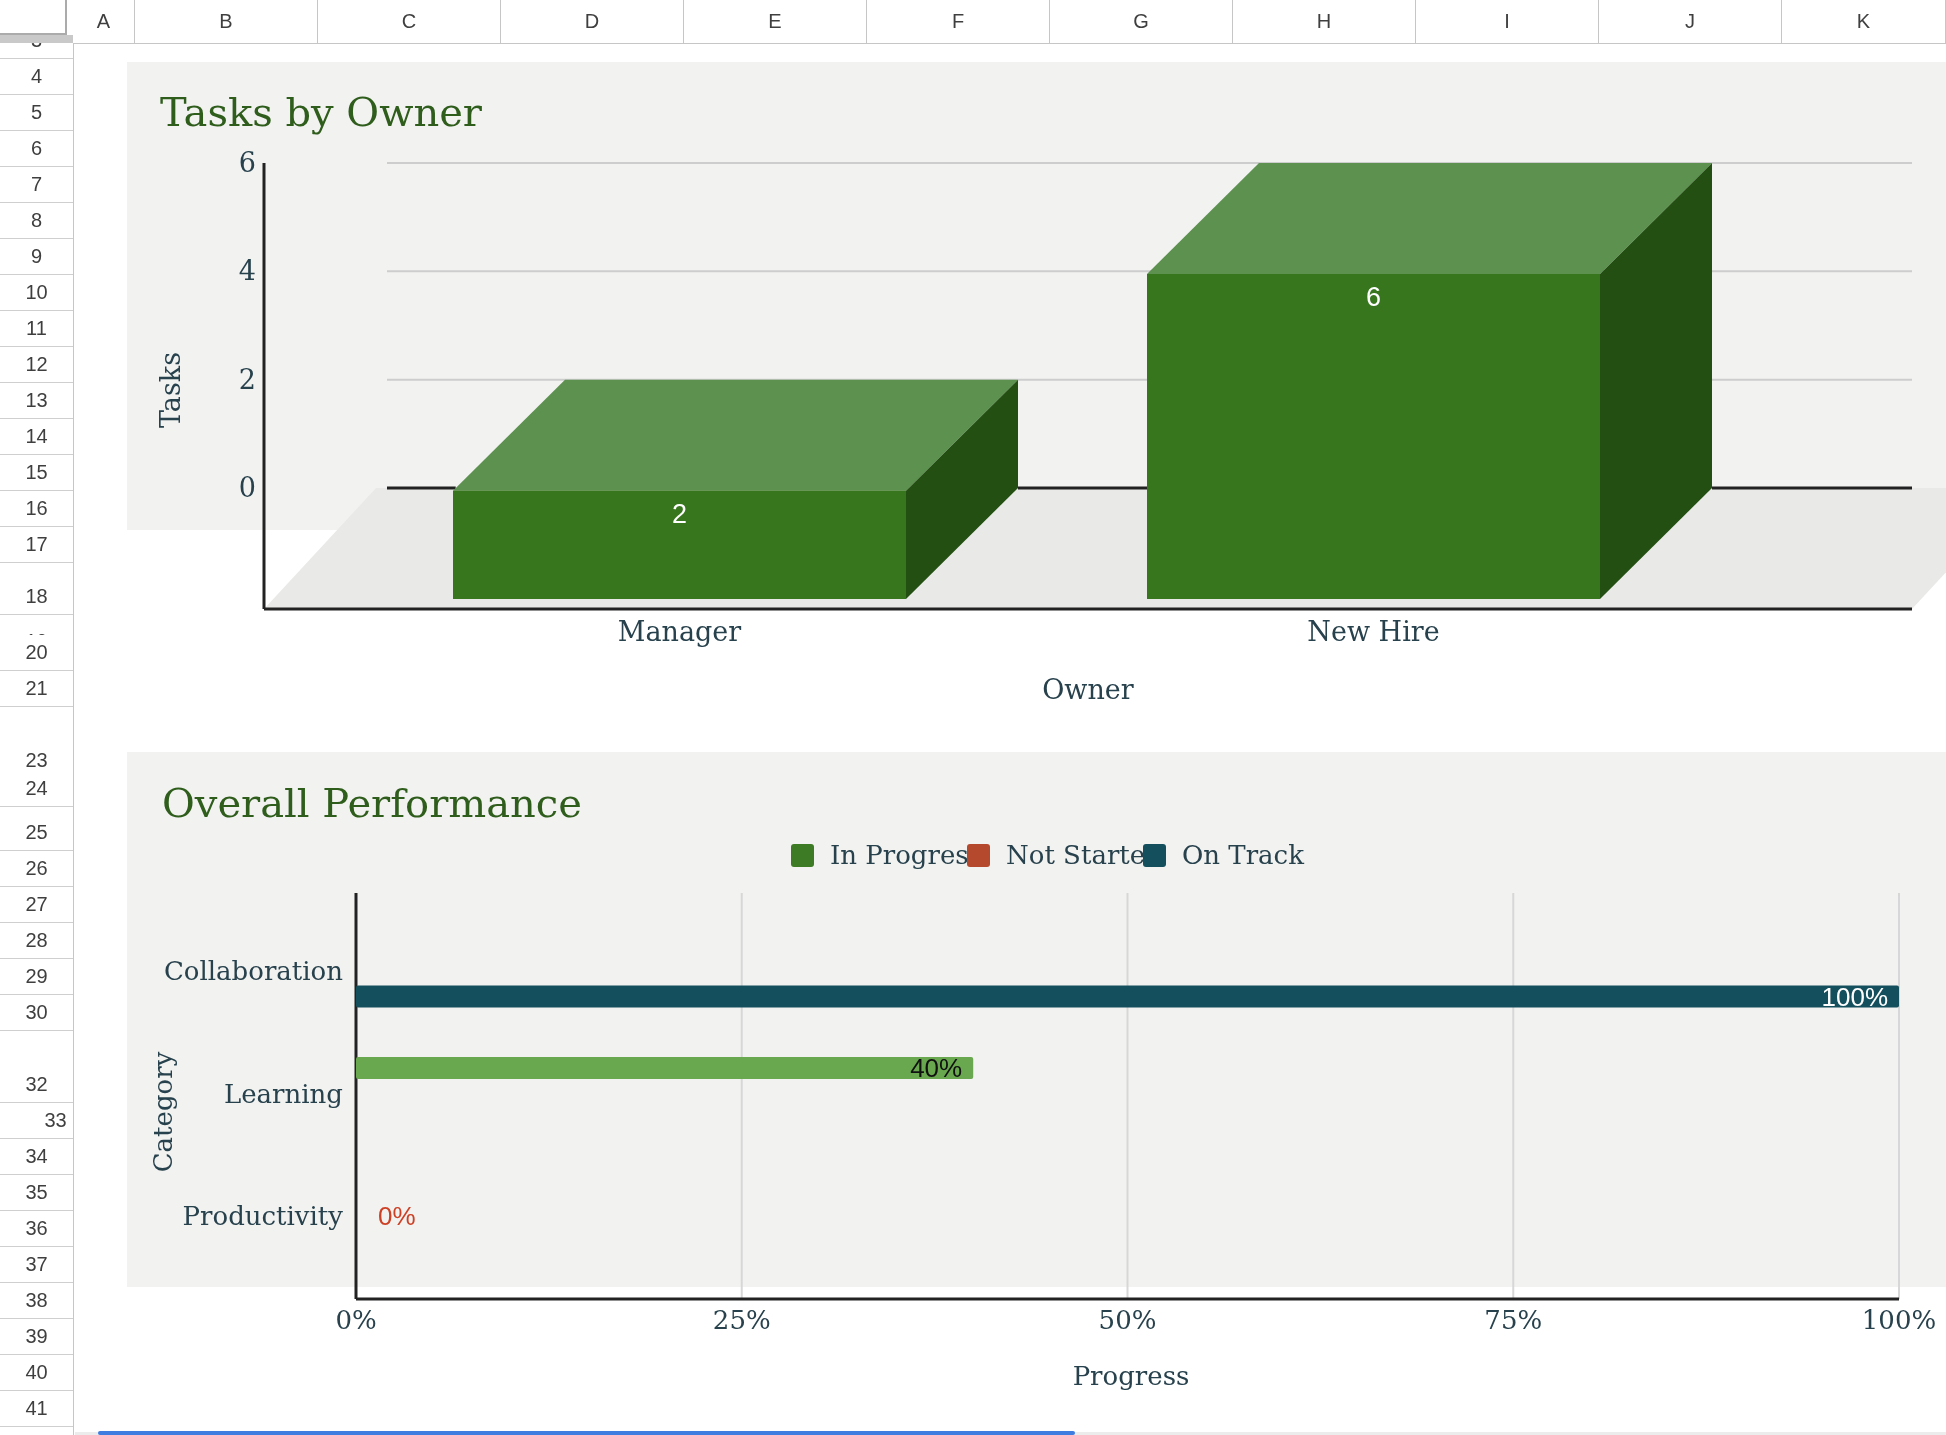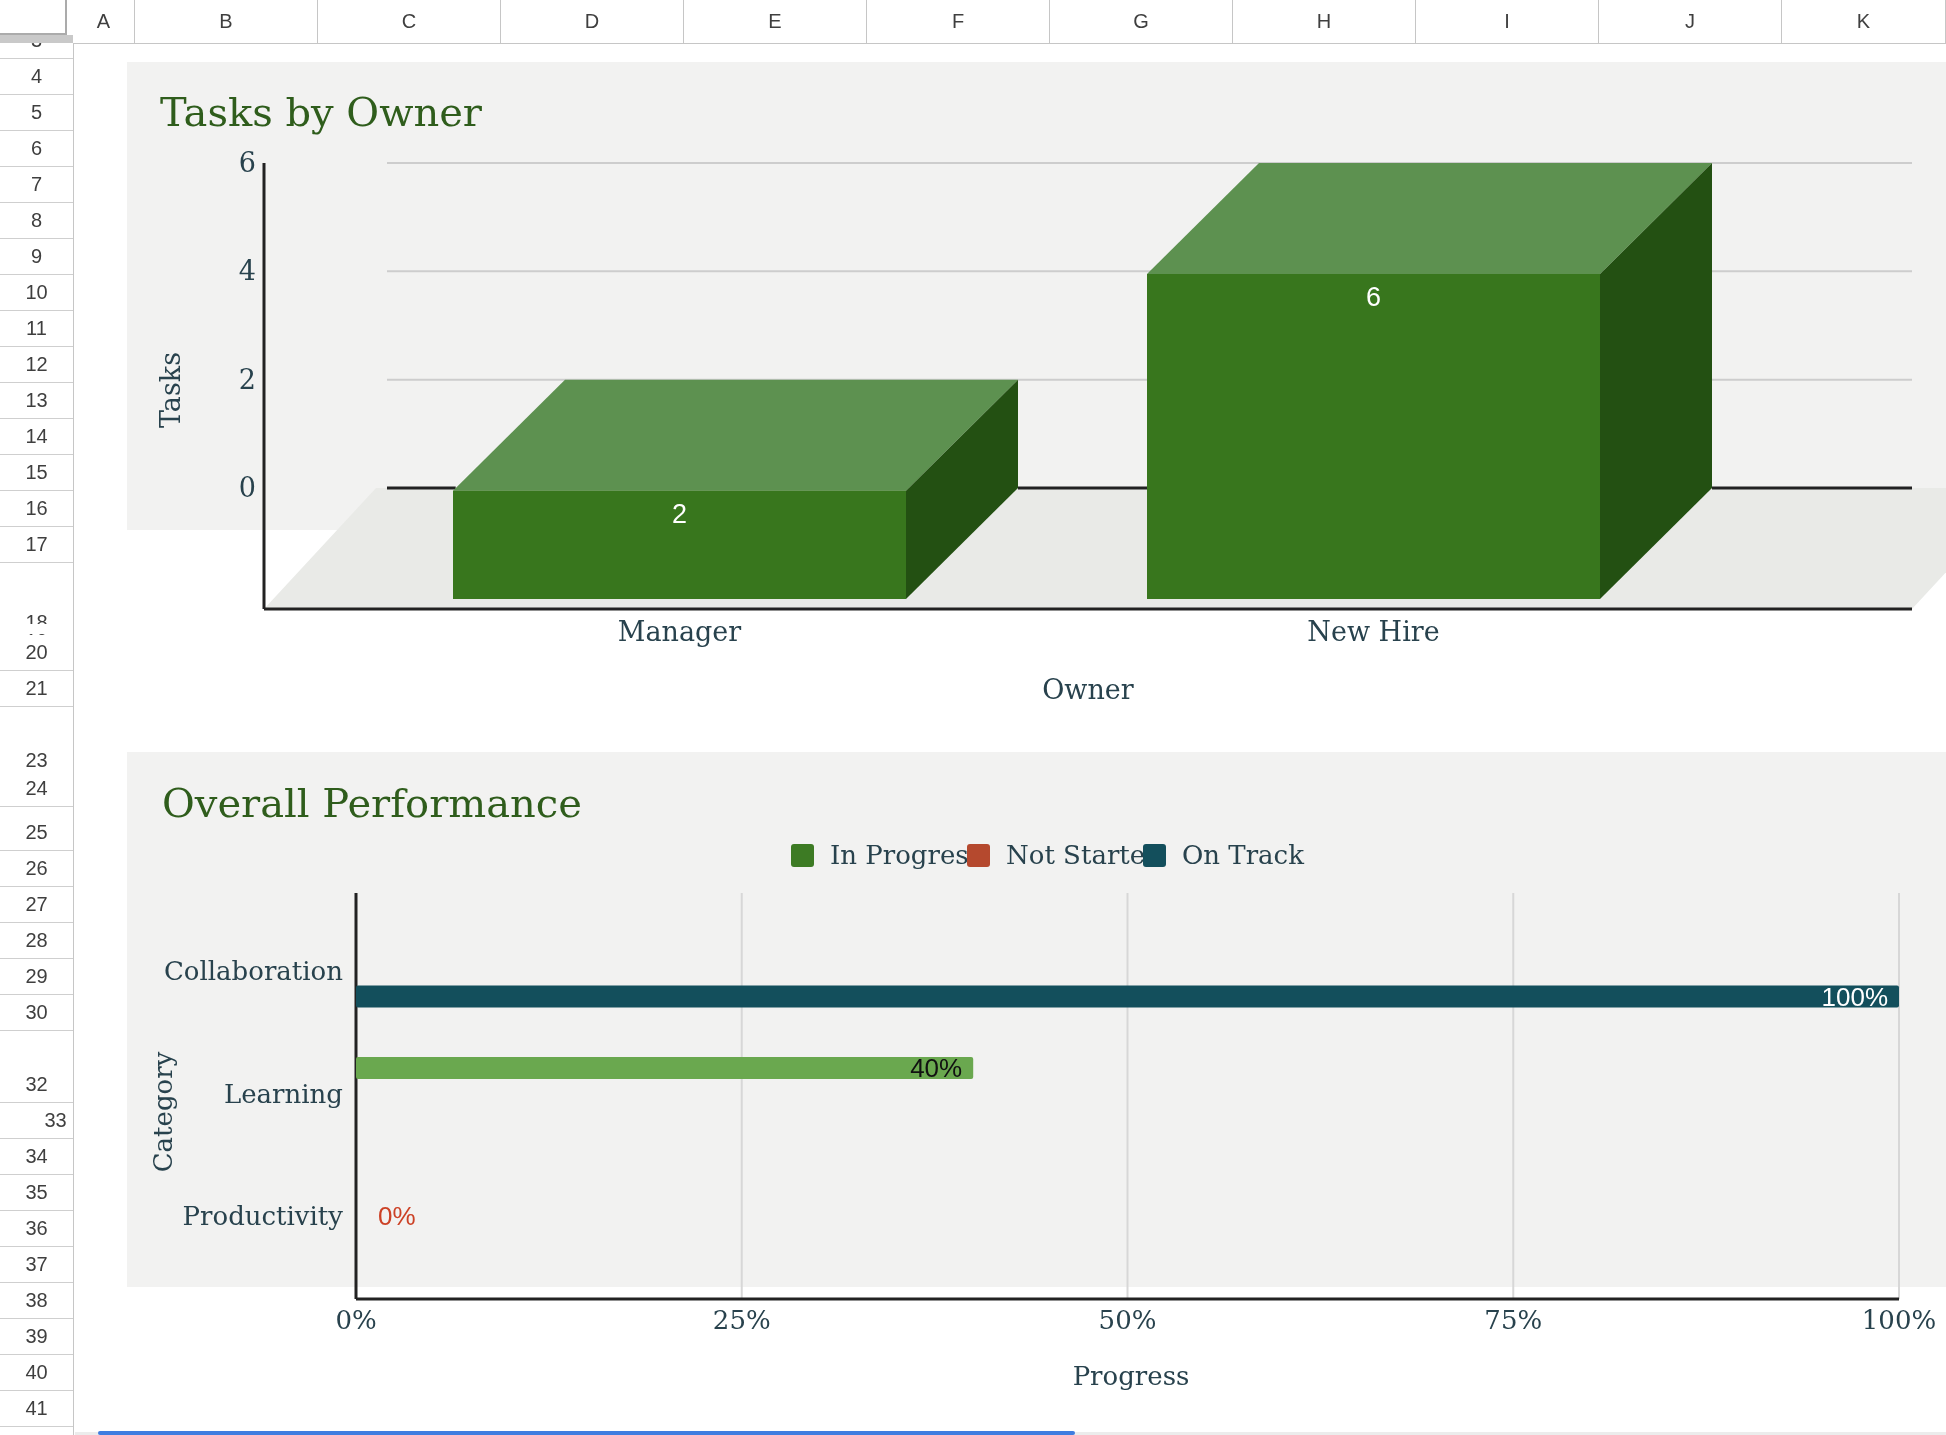--- a/index.html
+++ b/index.html
@@ -56,21 +56,21 @@
       <div class="row-cell" style="top: 160px;">8</div>
       <div class="row-cell" style="top: 196px;">9</div>
       <div class="row-cell" style="top: 232px;">10</div>
       <div class="row-cell" style="top: 268px;">11</div>
       <div class="row-cell" style="top: 304px;">12</div>
       <div class="row-cell" style="top: 340px;">13</div>
       <div class="row-cell" style="top: 376px;">14</div>
       <div class="row-cell" style="top: 412px;">15</div>
       <div class="row-cell" style="top: 448px;">16</div>
       <div class="row-cell" style="top: 484px;">17</div>
-      <div class="row-cell" style="top: 536px; margin-top: 26px;">18</div>
+      <div class="row-cell" style="top: 536px;">18</div>
       <div class="row-cell" style="top: 581px;">19</div>
       <div class="row-cell" style="top: 592px;">20</div>
       <div class="row-cell" style="top: 628px;">21</div>
       <div class="row-cell" style="top: 698px;">22</div>
       <div class="row-cell" style="top: 700px;">23</div>
       <div class="row-cell" style="top: 728px; text-align: right;">24</div>
       <div class="row-cell" style="top: 772px;">25</div>
       <div class="row-cell" style="top: 808px;">26</div>
       <div class="row-cell" style="top: 844px;">27</div>
       <div class="row-cell" style="top: 880px;">28</div>

